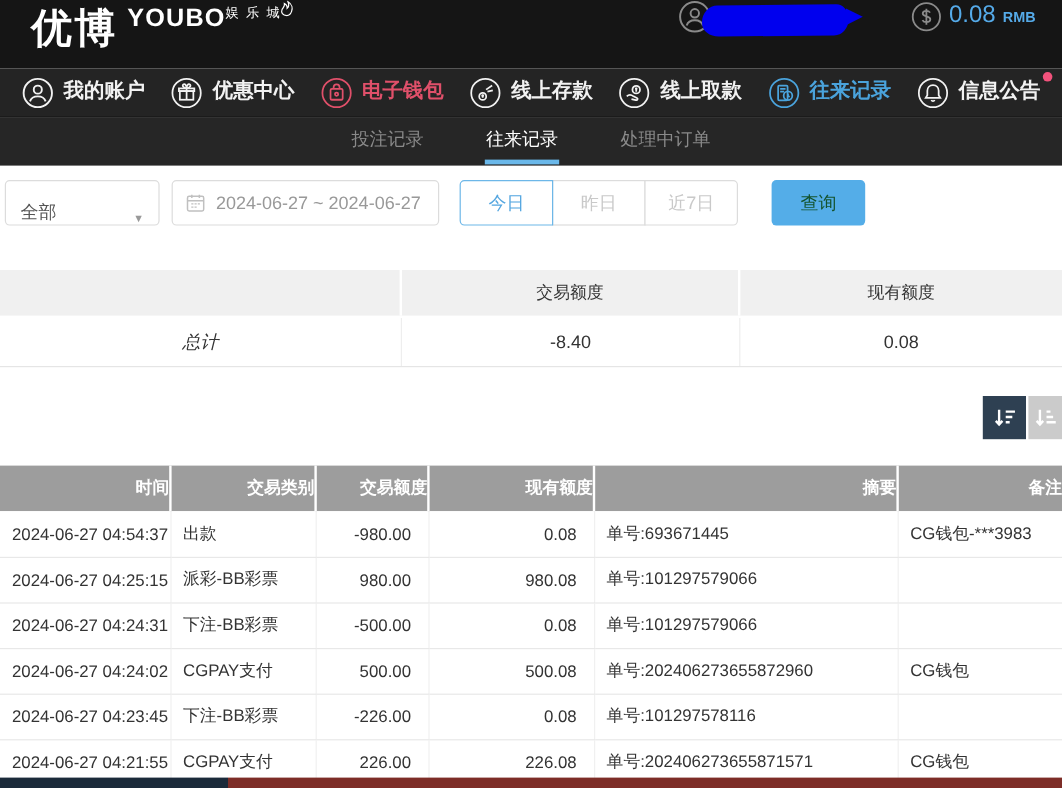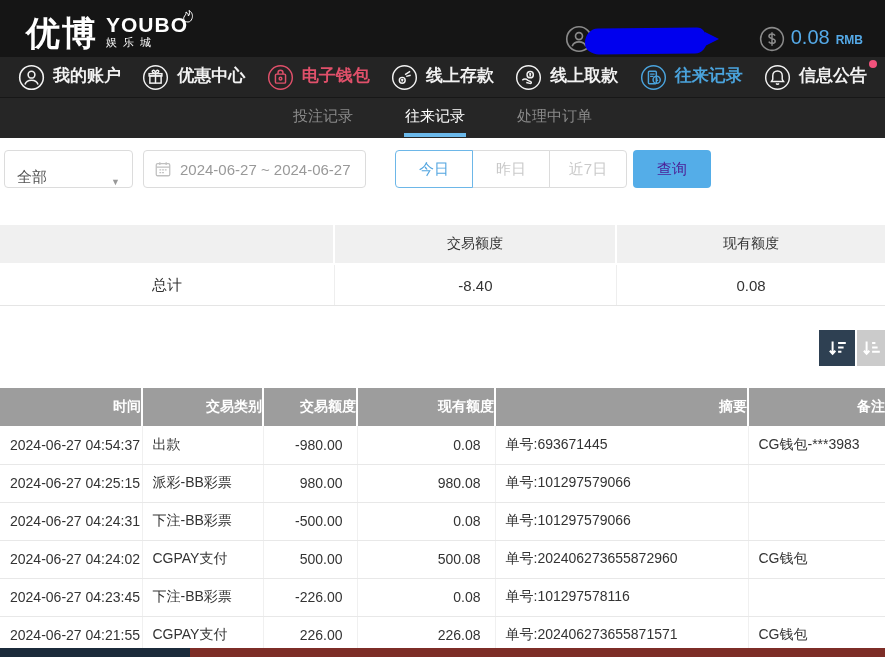--- a/index.html
+++ b/index.html
@@ -2,25 +2,25 @@
 <html><head>
 <meta charset="utf-8">
 <style>
   * { margin:0; padding:0; box-sizing:border-box; }
   html,body { width:885px; height:657px; }
   body {
     position:relative; overflow:hidden; background:#fff;
     font-family:"Liberation Sans","DejaVu Sans",sans-serif; color:#333;
   }
   
-  .top-header{ height:57px; background:#151515; display:flex; align-items:flex-end;
+  .top-header{ height:57px; background:#151515; display:flex; align-items:flex-start;
     justify-content:space-between; padding:0 22px 0 26px; }
   .logo{ display:flex; align-items:flex-start; gap:8px; }
   .logo-cn{ color:#fff; font-size:34px; font-weight:bold; letter-spacing:2px; line-height:48px; }
-  .logo-right{ display:flex; flex-direction:column; margin-top:5px; position:relative; }
+  .logo-right{ display:flex; flex-direction:row; margin-top:5px; position:relative; }
   .logo-en{ color:#fff; font-size:21px; font-weight:bold; letter-spacing:1px; line-height:22px; }
   .logo-sub{ color:#fff; font-size:11px; letter-spacing:6px; line-height:13px; }
   .flame{ position:absolute; top:-7px; right:-8px; }
   .header-right{ display:flex; align-items:center; gap:10px; }
   .user-chip{ display:flex; align-items:center; position:relative; margin-right:28px; }
   .redaction{ width:122px; height:26px; background:#0000ee; margin-left:-8px;
     border-radius:13px 10px 12px 14px / 14px 12px 13px 11px; transform:rotate(-.6deg); }
   .redaction-tail{ position:absolute; right:-12px; top:7px; width:0; height:0;
     border-top:7px solid transparent; border-bottom:7px solid transparent; border-left:14px solid #0000ee; }
   .balance{ display:flex; align-items:baseline; gap:6px; margin-left:14px; }
@@ -49,36 +49,36 @@
     display:flex; align-items:flex-end; justify-content:space-between; padding:0 12px;
     color:#555; font-size:15px; background:#fff; cursor:pointer; }
   .select-caret{ color:#999; font-size:9px; }
   .date-box{ width:223px; height:38px; border:1px solid #dcdcdc; border-radius:4px;
     display:flex; align-items:center; gap:8px; padding:0 10px; margin-left:10px;
     color:#999; font-size:15px; cursor:pointer; }
   .quick-group{ display:flex; margin-left:14px; }
   .quick-btn{ width:78px; height:38px; border:1px solid #dcdcdc; background:#fff;
     color:#c9c9c9; font-size:15px; display:flex; align-items:center; justify-content:center;
     cursor:pointer; margin-left:-1px; }
-  .quick-btn:first-child{ border-radius:4px 0 0 4px; margin-left:15px; }
+  .quick-btn:first-child{ border-radius:4px 0 0 4px; margin-left:3px; }
   .quick-btn:last-child{ border-radius:0 4px 4px 0; }
   .quick-btn.active{ border:1px solid #6db7e8; color:#54a6e0; position:relative; z-index:1; }
   .search-btn{ width:78px; height:38px; background:#54ade8; border:none; border-radius:4px;
-    color:#4c1d95; font-size:15px; margin-left:6px; cursor:pointer; }
+    color:#14532d; font-size:15px; margin-left:28px; cursor:pointer; }
   
   .summary{ margin-top:37px; width:885px; }
   .summary-header{ display:flex; background:#f0f0f0; height:38px; }
   .summary-header > div{ display:flex; align-items:center; justify-content:center;
     font-size:14px; color:#333; border-right:2px solid #fff; }
   .summary-header > div:last-child{ border-right:none; }
   .summary-row{ display:flex; height:41px; border-bottom:1px solid #e5e5e5; margin-top:2px; }
   .summary-row > div{ display:flex; align-items:center; justify-content:center;
     font-size:15px; color:#333; border-right:1px solid #eee; }
   .summary-row > div:last-child{ border-right:none; }
-  .sc0{ width:356px; } .sc1{ width:300px; } .sc2{ width:285px; }
+  .sc0{ width:356px;font-style:italic; } .sc1{ width:300px; } .sc2{ width:285px; }
   
   .sort-row{ display:flex; justify-content:flex-end; margin-top:24px; padding-right:0; }
   .sort-btn{ width:36px; height:36px; display:flex; align-items:center; justify-content:center;
     cursor:pointer; }
   .sort-btn.dark{ background:#2e4052; margin-right:2px; }
   .sort-btn.light{ background:#cbcbcb; width:28px; }
   
   .data-table{ width:885px; border-collapse:collapse; table-layout:fixed; margin-top:22px; }
   .data-table th{ background:#9d9d9d; color:#fff; font-size:14px; font-weight:bold;
     height:38px; border-right:2px solid #fff;text-align:right; }

